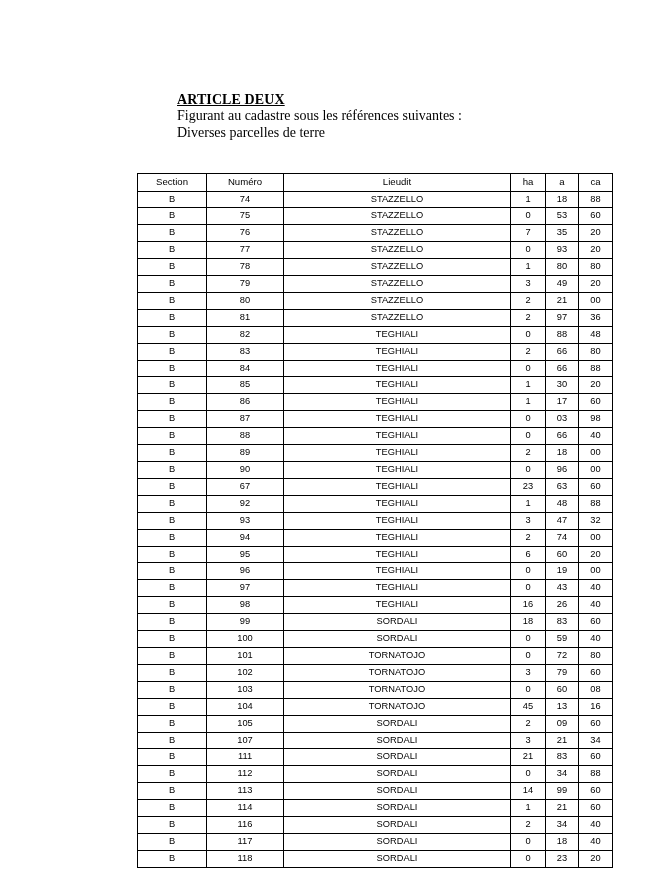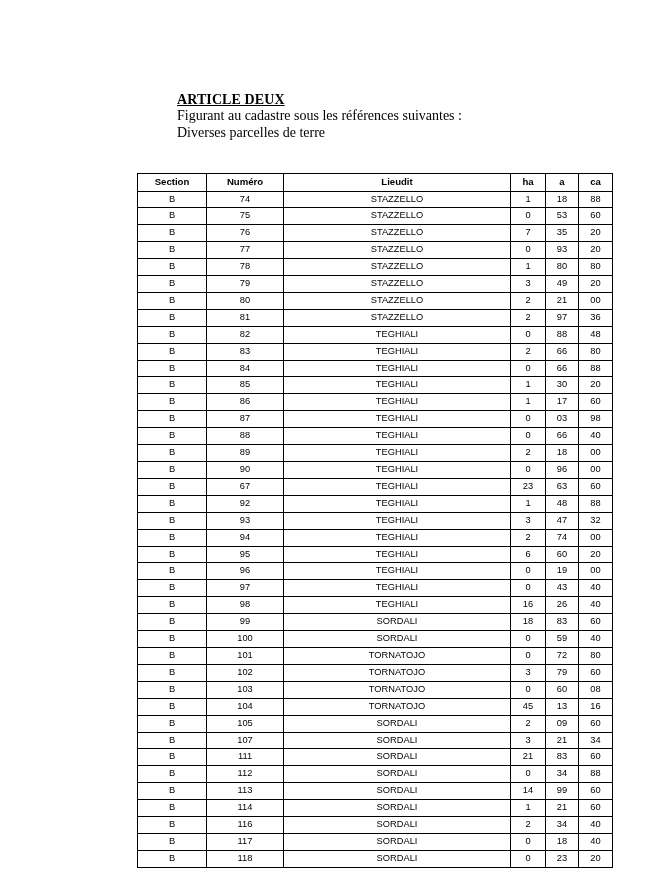--- a/index.html
+++ b/index.html
@@ -60,21 +60,21 @@
     border: 1px solid #000000;
     text-align: center;
     vertical-align: middle;
     height: 15.9px;
     line-height: 15.9px;
     padding: 0;
     overflow: hidden;
     white-space: nowrap;
   }
   table.cadastre thead th {
-    font-weight: bold;
+    font-weight: normal;
     font-size: 9.6px;
     height: 16.5px;
     line-height: 16.5px;
   }
   
   col.c-section { width: 69px; }
   col.c-numero  { width: 77px; }
   col.c-lieudit { width: 227px; }
   col.c-ha      { width: 35px; }
   col.c-a       { width: 33px; }

